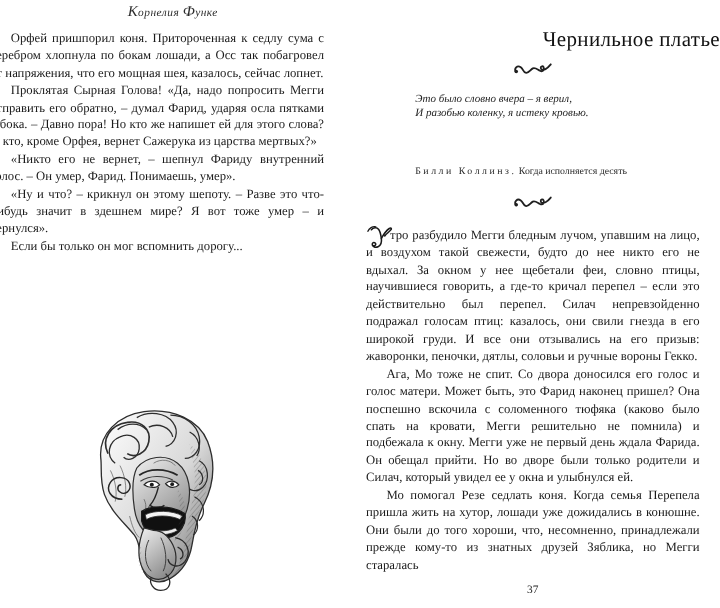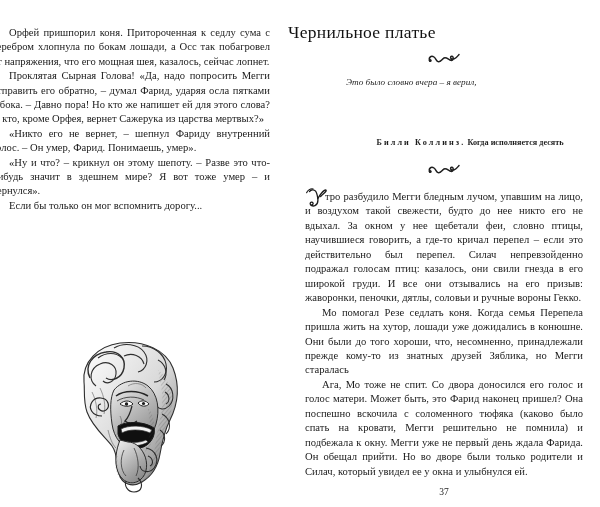--- a/index.html
+++ b/index.html
@@ -83,21 +83,21 @@
     height: 507px;
     background: #ffffff;
     overflow: hidden;
   }
 
   .chapter-title {
     position: absolute;
     top: 22px;
     left: 0;
     width: 312px;
-    text-align: left;
+    text-align: right;
     font-size: 17.5px;
     letter-spacing: 0.3px;
     color: #121212;
     white-space: nowrap;
   }
 
   .ornament {
     width: 100%;
     text-align: center;
     color: #1f1f1f;
@@ -127,25 +127,24 @@
     color: #1f1f1f;
     text-align: left;
   }
   .epigraph .line { white-space: nowrap; }
 
   .epigraph-source {
     position: absolute;
     top: 138px;
     left: 58px;
     width: 248px;
-    text-align: center;
+    text-align: left;
     font-size: 8.2px;
     color: #1f1f1f;
     white-space: nowrap;
-    font-weight: bold;
   }
   .epigraph-source .person {
     letter-spacing: 2.1px;
   }
   .epigraph-source .work {
     letter-spacing: 0;
   }
 
   .recto-body {
     position: absolute;
@@ -183,20 +182,23 @@
     color: #1f1f1f;
   }
 </style>
 </head>
 <body>
 
 <div id="spread">
 
   <div class="page-verso">
 
+    <div class="running-head">
+      <span class="cap">К</span><span>орнелия</span>&nbsp;<span class="cap">Ф</span><span>унке</span>
+    </div>
 
     <div class="verso-body">
       <p>Орфей пришпорил коня. Притороченная к седлу сума с серебром хлопнула по бокам лошади, а Осс так побагровел от напряжения, что его мощная шея, казалось, сейчас лопнет.</p>
       <p>Проклятая Сырная Голова! «Да, надо попросить Мегги отправить его обратно, – думал Фарид, ударяя осла пятками в бока. – Давно пора! Но кто же напишет ей для этого слова? И кто, кроме Орфея, вернет Сажерука из царства мертвых?»</p>
       <p>«Никто его не вернет, – шепнул Фариду внутренний голос. – Он умер, Фарид. Понимаешь, умер».</p>
       <p>«Ну и что? – крикнул он этому шепоту. – Разве это что-нибудь значит в здешнем мире? Я вот тоже умер – и вернулся».</p>
       <p>Если бы только он мог вспомнить дорогу...</p>
     </div>
 
     <div class="illustration">
@@ -298,20 +300,21 @@
       <svg width="34" height="12" viewBox="0 0 34 12" xmlns="http://www.w3.org/2000/svg">
         <path d="M3 8 C1 5 4 2 7 4 C9 5.4 9 8 11 8.6 C13.6 9.4 15 6 17 5
                  C19 4 21 6 23 7 C25.4 8.2 27 6 26 4 C25.4 2.8 23.6 3 23.6 4.4
                  C23.6 6 25.6 6.6 27.6 5.6 C29.6 4.6 31 2.8 32 1.6" fill="none" stroke="#1f1f1f" stroke-width="1.5" stroke-linecap="round"></path>
         <circle cx="3.2" cy="7.6" r="1.5" fill="#1f1f1f"></circle>
       </svg>
     </div>
 
     <div class="epigraph">
       <div class="line">Это было словно вчера – я верил,</div>
+      <div class="line">И разобью коленку, я истеку кровью.</div>
     </div>
 
     <div class="epigraph-source"><span class="person">Билли Коллинз.</span><span class="work"> Когда исполняется десять</span></div>
 
     <div class="ornament ornament-mid">
       <svg width="34" height="12" viewBox="0 0 34 12" xmlns="http://www.w3.org/2000/svg">
         <path d="M3 8 C1 5 4 2 7 4 C9 5.4 9 8 11 8.6 C13.6 9.4 15 6 17 5
                  C19 4 21 6 23 7 C25.4 8.2 27 6 26 4 C25.4 2.8 23.6 3 23.6 4.4
                  C23.6 6 25.6 6.6 27.6 5.6 C29.6 4.6 31 2.8 32 1.6" fill="none" stroke="#1f1f1f" stroke-width="1.5" stroke-linecap="round"></path>
         <circle cx="3.2" cy="7.6" r="1.5" fill="#1f1f1f"></circle>
@@ -319,20 +322,20 @@
     </div>
 
     <div class="recto-body">
       <p class="first"><span class="dropcap">
             <svg width="22" height="20" viewBox="0 0 22 20" xmlns="http://www.w3.org/2000/svg">
               <path d="M4.5 4.5 C6 2.5 9 2.2 10.6 4.2 C12 6 12.4 9 12.8 11.6 C13.2 14.6 12.6 17.4 10 18.6 C7.6 19.7 5 18.4 5.2 16.4 C5.4 14.8 7.4 14.6 8 16 C8.5 17.2 7.2 18.2 6 17.8" fill="none" stroke="#1a1a1a" stroke-width="1.3" stroke-linecap="round"></path>
               <path d="M12.8 11.6 C14.4 8.8 16.4 5.4 19.4 3.4 C20.6 2.6 21.6 3.2 21 4.2 C20 5.8 17.4 7.4 15.6 9.6" fill="none" stroke="#1a1a1a" stroke-width="1.3" stroke-linecap="round"></path>
               <path d="M1.6 5.8 C2.6 3.2 5.4 1.4 8.2 2" fill="none" stroke="#1a1a1a" stroke-width="1.1" stroke-linecap="round"></path>
             </svg>
           </span><span>тро разбудило Мегги бледным лучом, упавшим на лицо, и воздухом такой свежести, будто до нее никто его не вдыхал. За окном у нее щебетали феи, словно птицы, научившиеся говорить, а где-то кричал перепел – если это действительно был перепел. Силач непревзойденно подражал голосам птиц: казалось, они свили гнезда в его широкой груди. И все они отзывались на его призыв: жаворонки, пеночки, дятлы, соловьи и ручные вороны Гекко.</span></p>
+      <p>Ага, Мо тоже не спит. Со двора доносился его голос  и голос матери. Может быть, это Фарид наконец пришел? Она поспешно вскочила с соломенного тюфяка (каково было спать на кровати, Мегги решительно не помнила) и подбежала к окну. Мегги уже не первый день ждала Фарида. Он обещал прийти. Но во дворе были только родители и Силач, который увидел ее у окна и улыбнулся ей.</p>
       <p>Мо помогал Резе седлать коня. Когда семья Перепела пришла жить на хутор, лошади уже дожидались в конюшне. Они были до того хороши, что, несомненно, принадлежали прежде кому-то из знатных друзей Зяблика, но Мегги старалась</p>
-      <p>Ага, Мо тоже не спит. Со двора доносился его голос  и голос матери. Может быть, это Фарид наконец пришел? Она поспешно вскочила с соломенного тюфяка (каково было спать на кровати, Мегги решительно не помнила) и подбежала к окну. Мегги уже не первый день ждала Фарида. Он обещал прийти. Но во дворе были только родители и Силач, который увидел ее у окна и улыбнулся ей.</p>
     </div>
 
     <div class="folio">37</div>
   </div>
 
 </div>
 
 </body></html>

